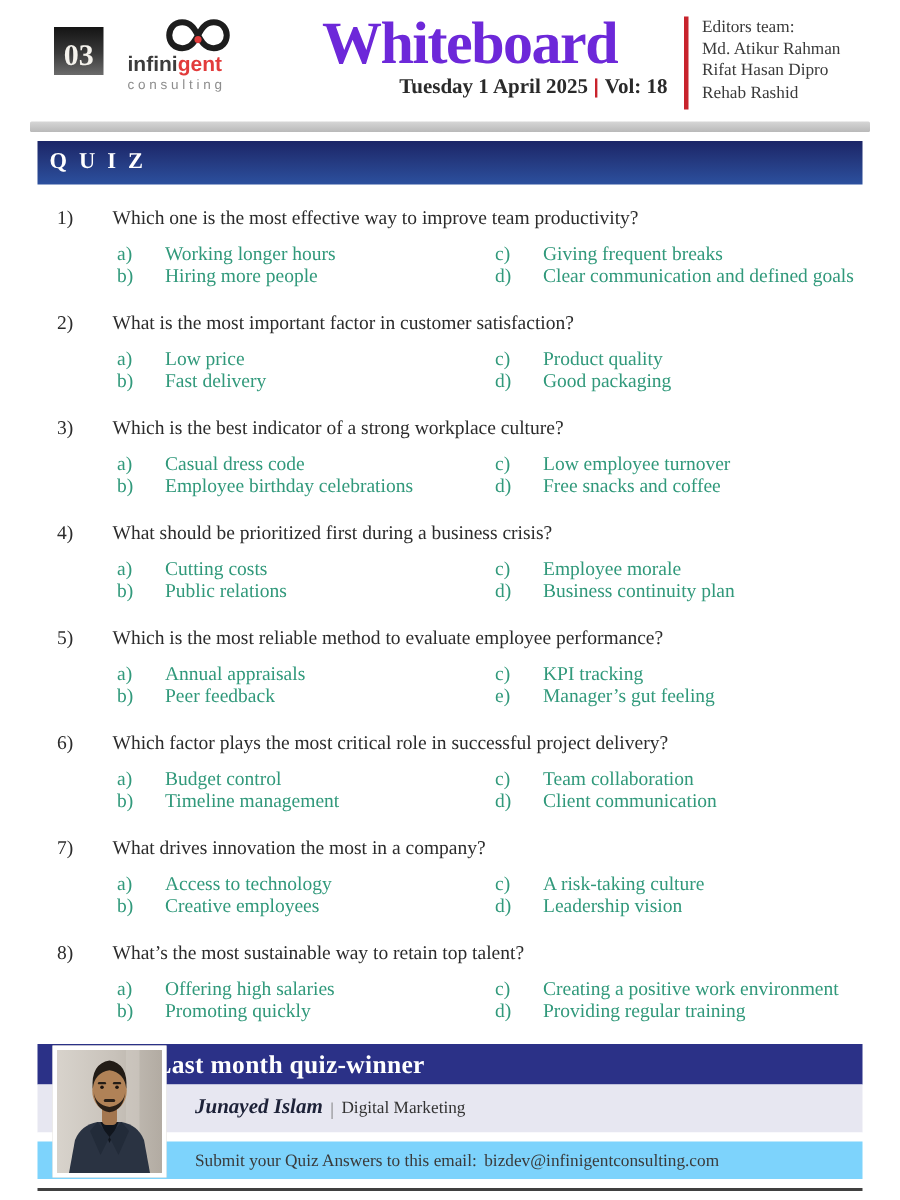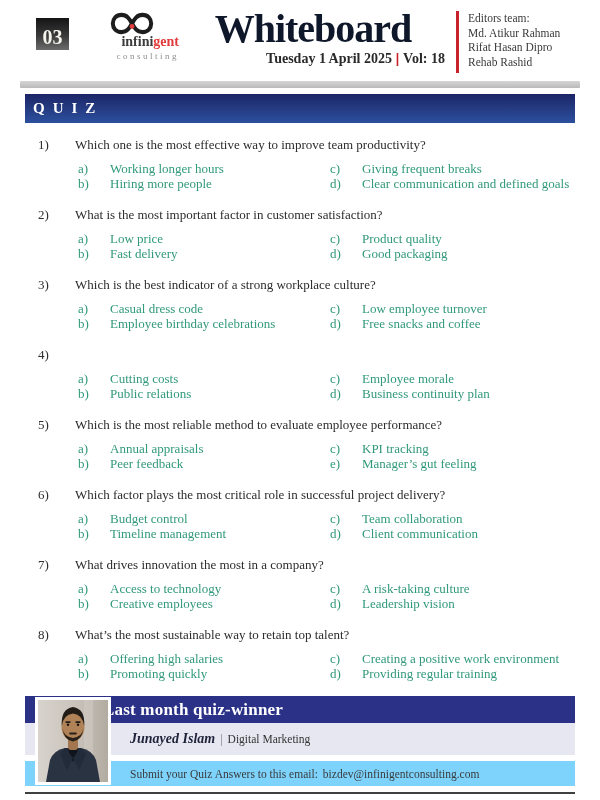--- a/index.html
+++ b/index.html
@@ -7,27 +7,27 @@
     width:600px;height:800px;background:#ffffff;overflow:hidden;
     font-family:"Liberation Serif", serif;color:#2e2e2e;
   }
   
   .header{display:flex;align-items:flex-start;padding:8px 26px 0 36px;}
   .issue-box{
     width:33px;height:32px;margin-top:10px;flex-shrink:0;
     background:linear-gradient(180deg,#141414 0%,#3a3a3a 55%,#6b6b6b 100%);
     color:#f4f2ec;font-size:20px;font-weight:700;line-height:38px;text-align:center;
   }
-  .logo{width:94px;margin:4px 0 0 16px;text-align:right;font-family:Liberation Serif, serif;flex-shrink:0;}
+  .logo{width:94px;margin:4px 0 0 16px;text-align:left;font-family:Liberation Sans, sans-serif;flex-shrink:0;}
   .logo svg{display:block;margin:0 auto;}
   .brand{font-weight:700;font-size:14px;line-height:1.05;color:#3c3c3c;}
   .brand .red{color:#e23b3b;}
   .tagline{font-size:9px;color:#8d8d8d;letter-spacing:2.5px;margin-top:1px;}
   .title-block{flex:1;min-width:0;padding-left:2px;}
-  .main-title{font-size:40px;font-weight:700;letter-spacing:-1px;line-height:1.05;color:#0f172a;text-align:center;font-family:Liberation Serif, serif;}
+  .main-title{font-size:40px;font-weight:700;letter-spacing:-1px;line-height:1.05;color:#6d28d9;text-align:center;font-family:Liberation Serif, serif;}
   .date-line{text-align:right;font-size:14px;font-weight:700;color:#2a2a2a;margin-top:1px;white-space:nowrap;}
   .date-sep{color:#c8232c;font-weight:700;margin:0 4px;display:inline-block;transform:scaleX(1.6);}
   .red-divider{width:3px;height:62px;background:#c8232c;margin:3px 9px 0 11px;flex-shrink:0;}
   .editors{font-size:11.5px;line-height:1.28;color:#3a3a3a;margin-top:3px;min-width:106px;}
   
   .gray-bar{height:7px;margin:8px 20px 0;background:linear-gradient(180deg,#d6d6d6,#b9b9b9);border-radius:1px;}
   .quiz-bar{
     margin:6px 25px 0;height:29px;
     background:linear-gradient(180deg,#1b2567 0%,#24397f 45%,#2c509e 100%);
     display:flex;align-items:center;justify-content:flex-start;
@@ -186,20 +186,21 @@
             <span class="opt-letter">d)</span>
             <span>Free snacks and coffee</span>
           </div>
       </div>
     </div>
   </div>
 
   <div class="question">
     <div class="q-line">
         <span class="q-num">4)</span>
+        <span>What should be prioritized first during a business crisis?</span>
       </div>
     <div class="options">
       <div>
         <div class="opt">
             <span class="opt-letter">a)</span>
             <span>Cutting costs</span>
           </div>
         <div class="opt">
             <span class="opt-letter">b)</span>
             <span>Public relations</span>

